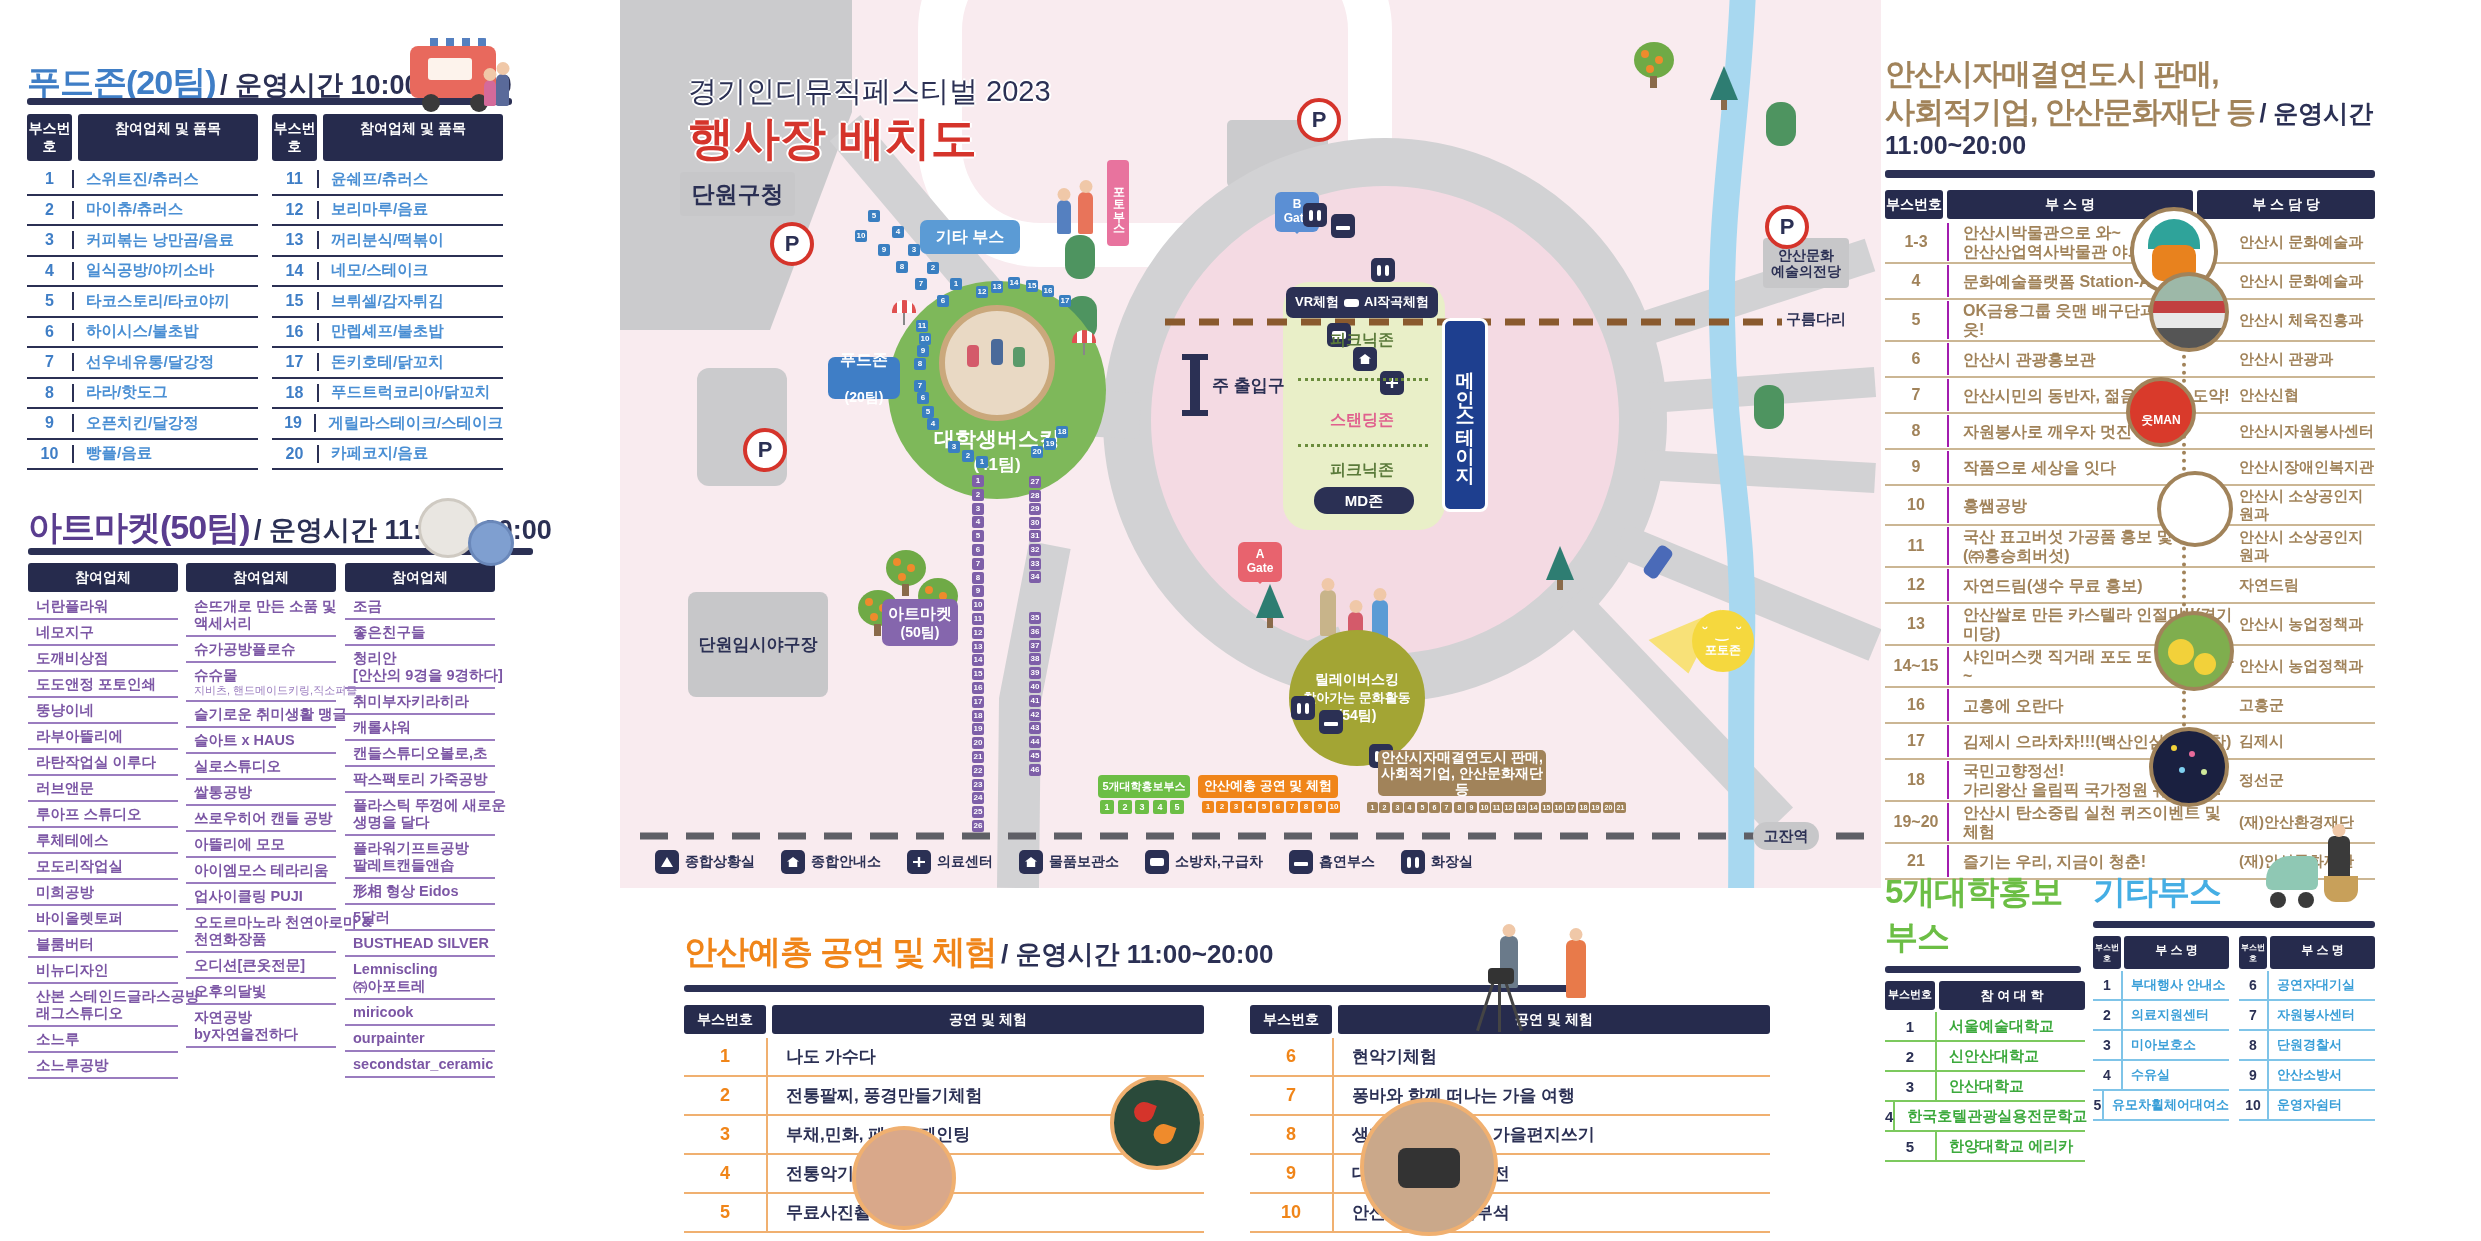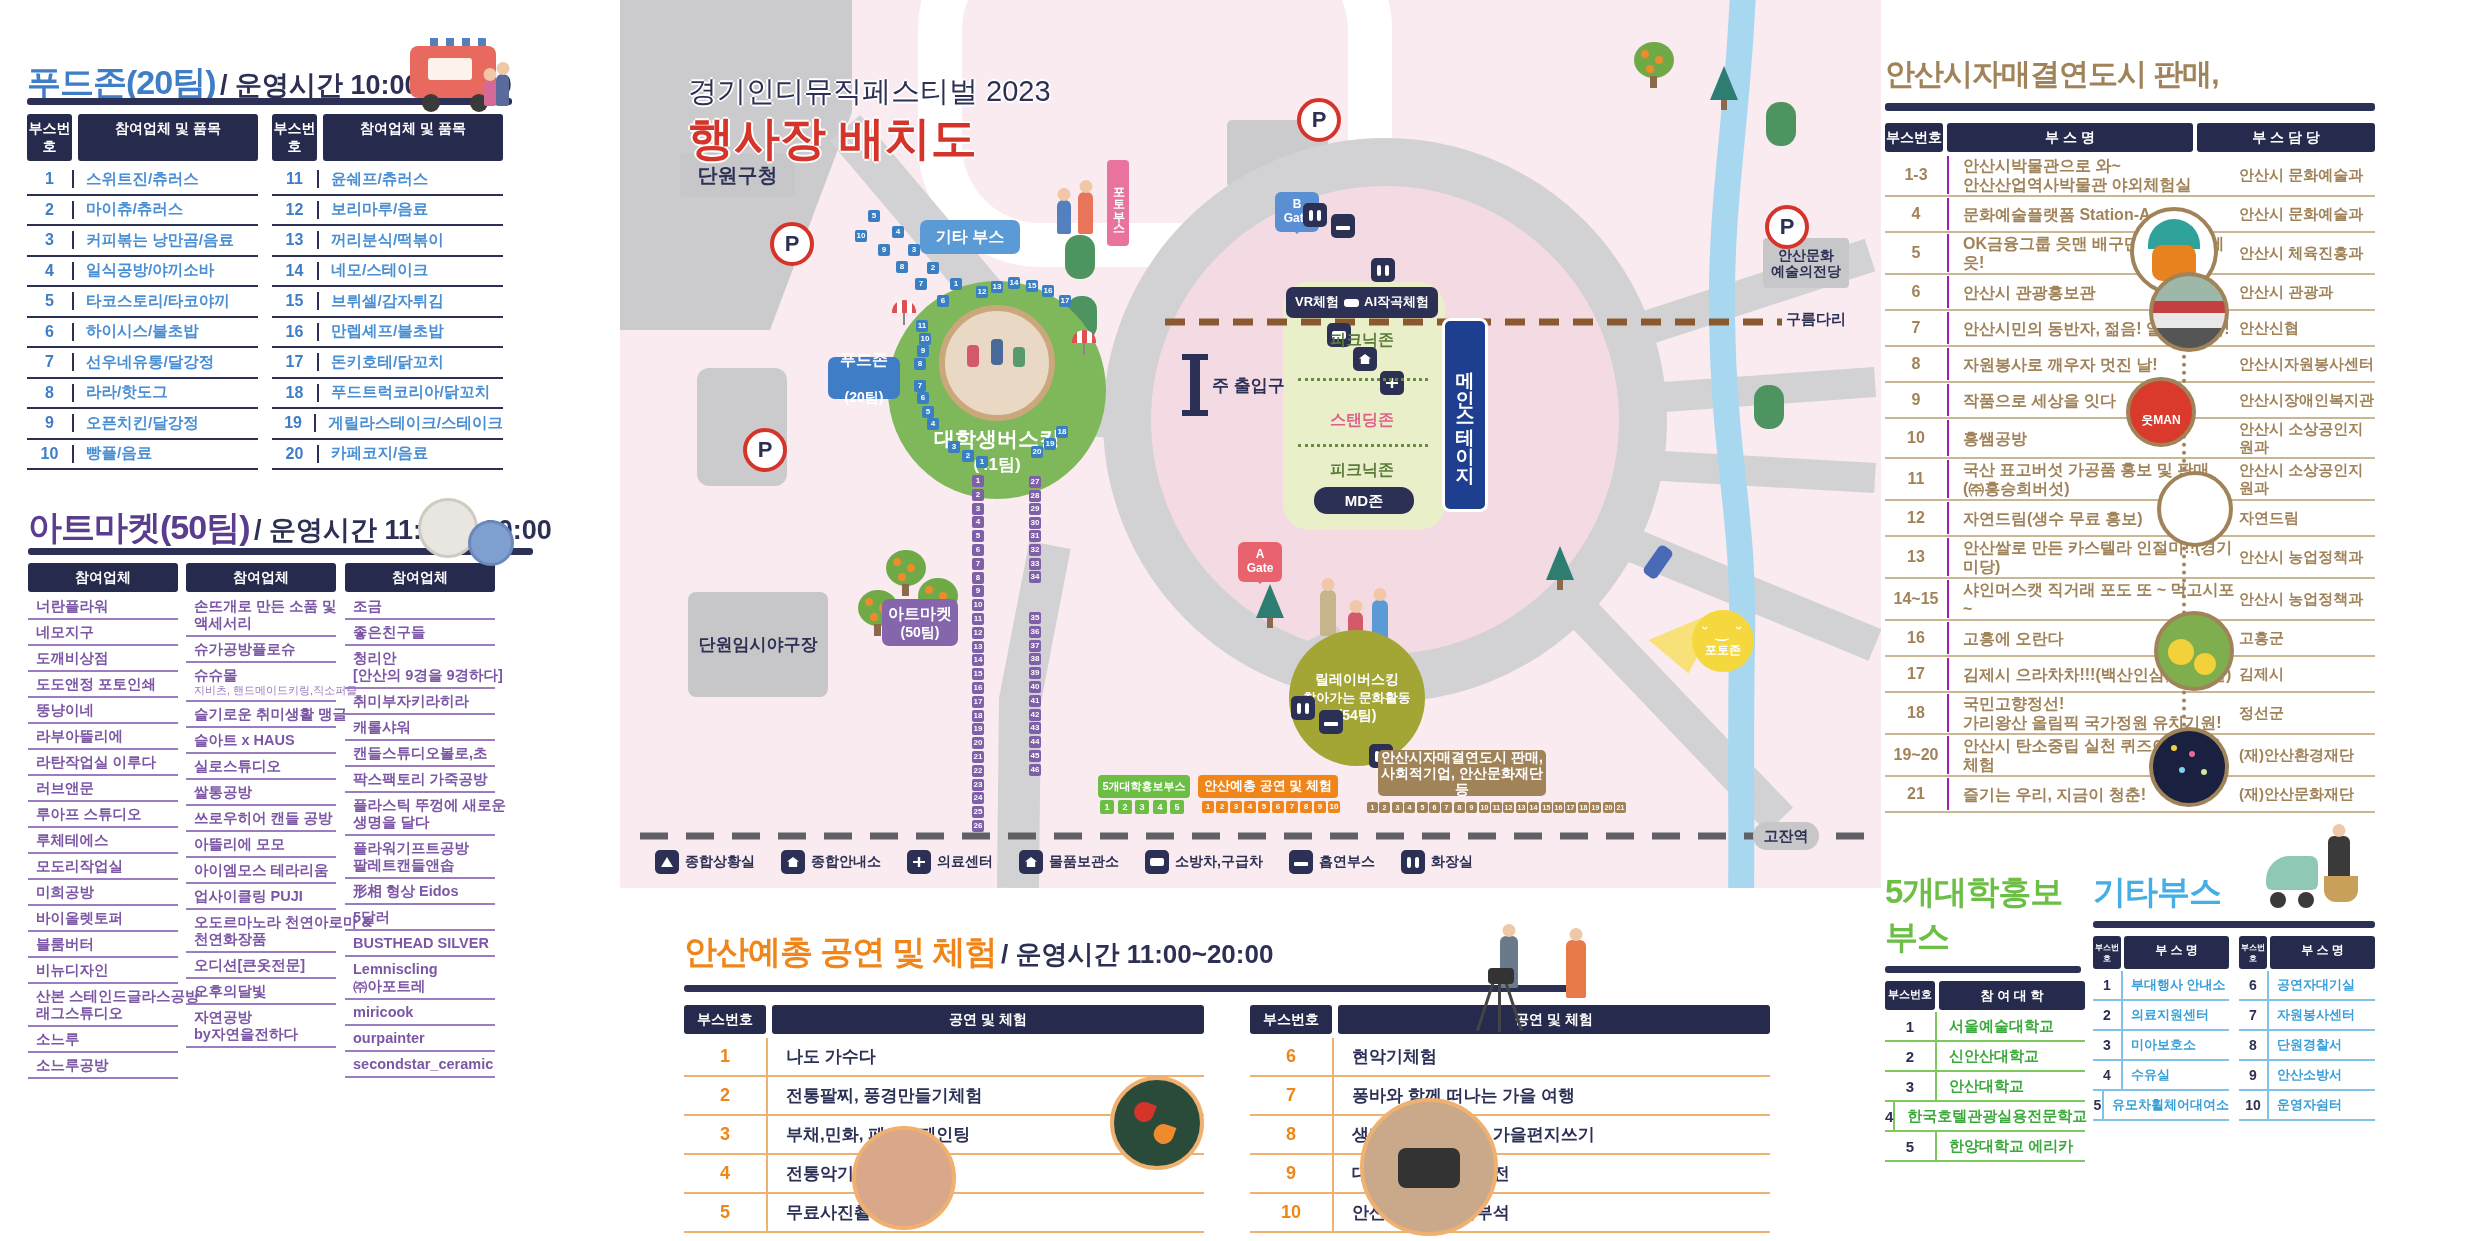--- a/index.html
+++ b/index.html
@@ -441,21 +441,21 @@
       <line x1="700" y1="635" x2="730" y2="700" stroke="#d2d2d4" stroke-width="40"></line>
       <rect x="663" y="282" width="162" height="248" rx="26" fill="#e9efc8"></rect>
       <path d="M1123,-10 C1118,120 1100,200 1102,320 C1104,460 1125,520 1122,640 C1120,760 1122,820 1121,898" fill="none" stroke="#a8d8f0" stroke-width="26"></path>
       <line x1="545" y1="322" x2="1162" y2="322" stroke="#8a5a2e" stroke-width="7" stroke-dasharray="20 14"></line>
       <line x1="20" y1="836" x2="1250" y2="836" stroke="#5f5f66" stroke-width="7" stroke-dasharray="28 18"></line>
     </svg>
 
     <div class="map-title1">경기인디뮤직페스티벌 2023</div>
     <div class="map-title2">행사장 배치도</div>
 
-    <div class="gbox" style="left:60px;top:153px;width:115px;height:44px;font-size:20px;">단원구청</div>
+    <div class="gbox" style="left:60px;top:172px;width:115px;height:44px;font-size:23px;">단원구청</div>
     <div id="pmarks">
         <div class="pmark" style="left:150px;top:222px">P</div>
         <div class="pmark" style="left:677px;top:98px">P</div>
         <div class="pmark" style="left:123px;top:428px">P</div>
         <div class="pmark" style="left:1145px;top:205px">P</div>
       </div>
     <div class="tag" style="left:300px;top:220px;width:100px;height:34px;background:#5b9bd5;font-size:16px;">기타 부스</div>
     <div class="tag vtext" style="left:487px;top:160px;width:22px;height:86px;background:#e8739e;font-size:12px;border-radius:4px;">포토부스</div>
 
     <div class="fig" style="left:437px;top:200px;width:14px;height:34px;background:#5580c0;z-index:3;"></div>
@@ -704,20 +704,24 @@
         </div>
         <div class="lgi">
           <div class="lgicon ic-wc"></div>
           <div class="lglbl">화장실</div>
         </div>
       </div>
   </div>
 
   <div class="abs" style="left:1885px;top:55px;width:490px;">
     <div class="t-brown">안산시자매결연도시 판매,</div>
+    <div>
+      <span class="t-brown">사회적기업, 안산문화재단 등</span>
+      <span class="hours" style="font-size:25px;">/ 운영시간  11:00~20:00</span>
+    </div>
     <div style="height:8px;background:#2b3054;border-radius:3px;margin:10px 0 12px;"></div>
     <div style="display:flex;gap:4px;margin-bottom:3px;">
       <div class="hcell" style="width:58px;">부스번호</div>
       <div class="hcell" style="width:246px;">부 스 명</div>
       <div class="hcell" style="flex:1;">부 스 담 당</div>
     </div>
     <div id="sister-rows">
         <div class="srow">
           <div class="sno">1-3</div>
           <div class="snm">

